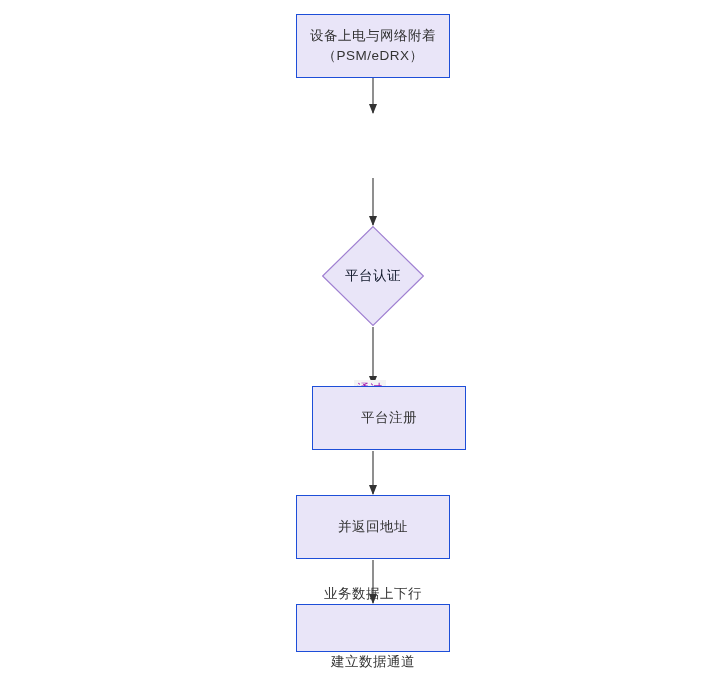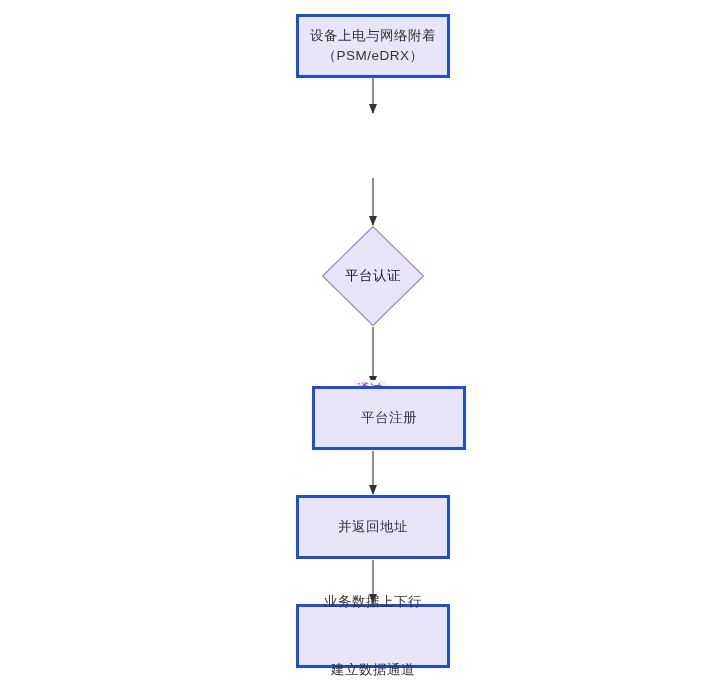--- a/index.html
+++ b/index.html
@@ -18,21 +18,21 @@
     overflow: hidden;
   }
   .node {
     position: absolute;
     box-sizing: border-box;
     display: flex;
     flex-direction: column;
     align-items: center;
     justify-content: center;
     background: #e9e5f8;
-    border: 3px solid #1d4ed8;
+    border: 1px solid #1d4ed8;
     color: #333333;
     font-size: 13.5px;
     line-height: 20px;
     text-align: center;
     letter-spacing: 0.5px;
   }
   .node .line {
     display: block;
     white-space: nowrap;
   }
@@ -118,18 +118,18 @@
   <div class="edge-label" style="left:354px; top:341px;">通过</div>
 
   <div class="node" style="left:296px; top:386px; width:154px; height:64px;margin-left:16px;">
     <span class="line">平台注册</span>
   </div>
 
   <div class="node" style="left:296px; top:495px; width:154px; height:64px;">
     <span class="line">并返回地址</span>
   </div>
 
-  <div class="node" style="left:296px; top:604px; width:154px; height:64px;gap:48px;">
+  <div class="node" style="left:296px; top:604px; width:154px; height:48px;gap:48px;">
     <span class="line">业务数据上下行</span>
     <span class="line">建立数据通道</span>
   </div>
 
 </div>
 
 </body></html>

